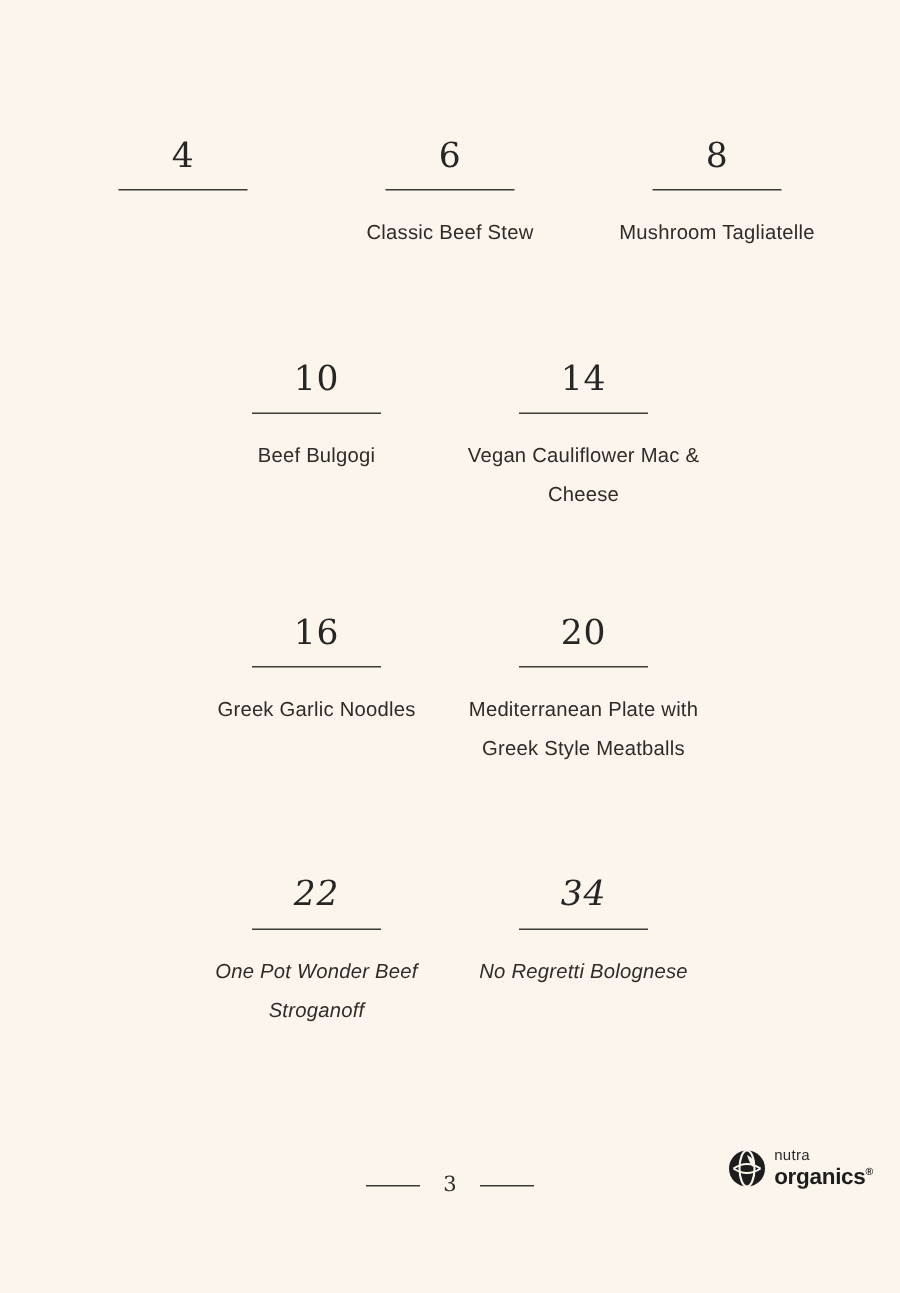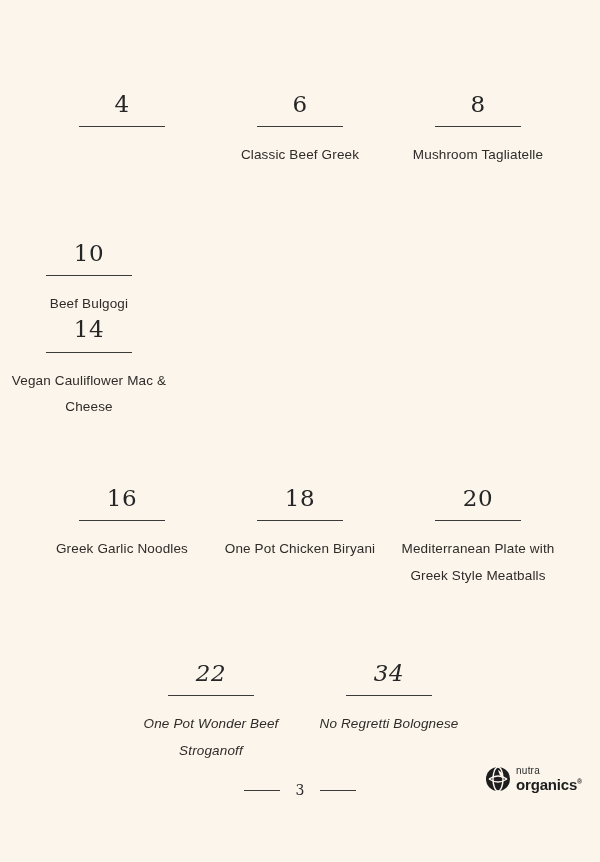--- a/index.html
+++ b/index.html
@@ -24,21 +24,21 @@
   }
   .toc {
     padding-top: 92px;
   }
   .toc-row {
     display: flex;
     justify-content: center;
     align-items: flex-start;
   }
   .toc-row.row-1 { margin-bottom: 72px; }
-  .toc-row.row-2 { margin-bottom: 66px; flex-direction: column; }
+  .toc-row.row-2 { margin-bottom: 66px; }
   .toc-row.row-3 { margin-bottom: 72px; margin-top: 36px; }
   .toc-row.row-4 { margin-bottom: 0; font-style: italic; }
 
   .toc-entry {
     width: 178px;
     text-align: center;
     box-sizing: border-box;
     padding: 0 6px;
   }
   .entry-number {
@@ -139,21 +139,21 @@
   <div class="toc">
 
     <div class="toc-row row-1">
       <div class="toc-entry">
         <div class="entry-number">4</div>
         <div class="entry-rule"></div>
       </div>
       <div class="toc-entry">
         <div class="entry-number">6</div>
         <div class="entry-rule"></div>
-        <div class="entry-title">Classic Beef Greek</div>
+        <div class="entry-title">Classic Beef Stew</div>
       </div>
       <div class="toc-entry">
         <div class="entry-number">8</div>
         <div class="entry-rule"></div>
         <div class="entry-title">Mushroom Tagliatelle</div>
       </div>
     </div>
 
     <div class="toc-row row-2">
       <div class="toc-entry">
@@ -166,25 +166,20 @@
         <div class="entry-rule"></div>
         <div class="entry-title">Vegan Cauliflower Mac &amp; Cheese</div>
       </div>
     </div>
 
     <div class="toc-row row-3">
       <div class="toc-entry">
         <div class="entry-number">16</div>
         <div class="entry-rule"></div>
         <div class="entry-title">Greek Garlic Noodles</div>
-      </div>
-      <div class="toc-entry">
-        <div class="entry-number">18</div>
-        <div class="entry-rule"></div>
-        <div class="entry-title">One Pot Chicken Biryani</div>
       </div>
       <div class="toc-entry">
         <div class="entry-number">20</div>
         <div class="entry-rule"></div>
         <div class="entry-title">Mediterranean Plate with Greek Style Meatballs</div>
       </div>
     </div>
 
     <div class="toc-row row-4">
       <div class="toc-entry">

